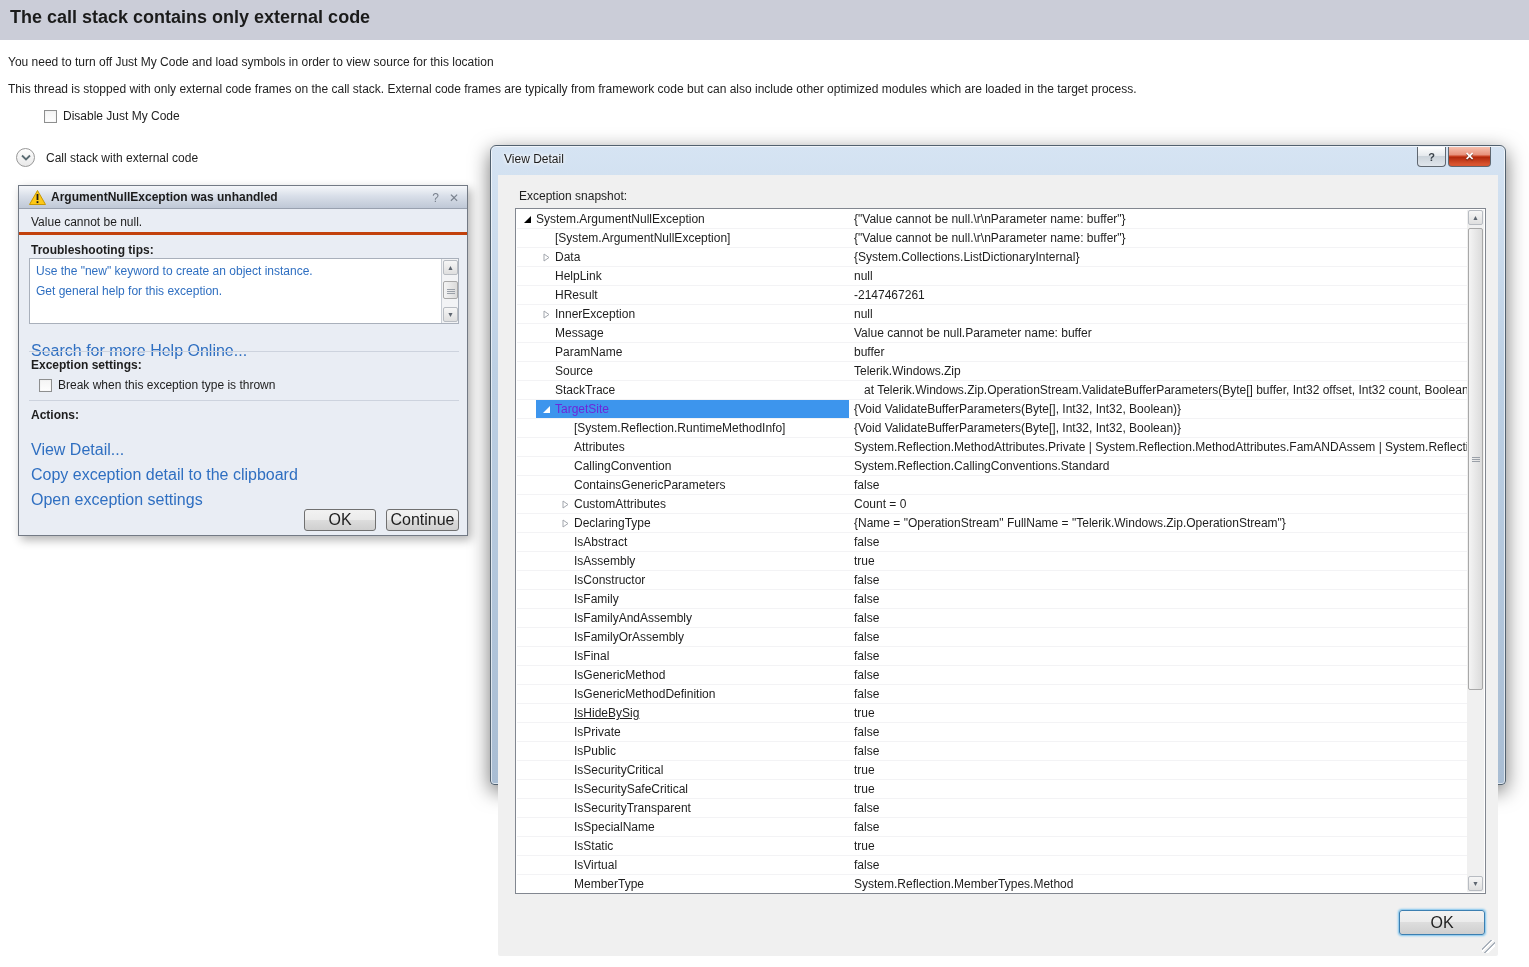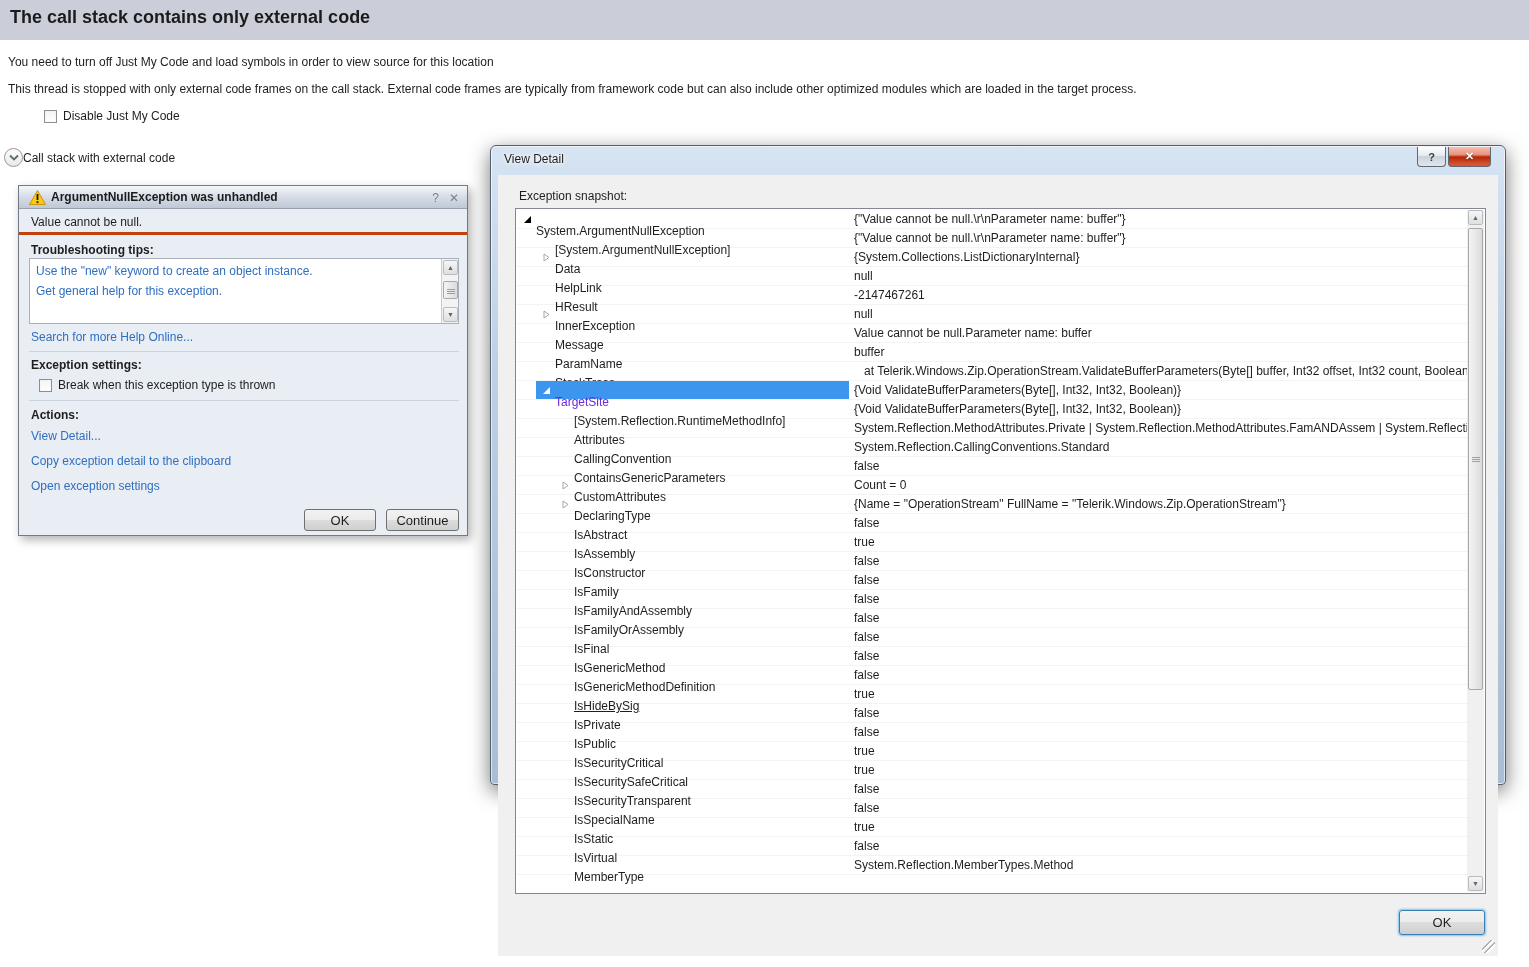--- a/index.html
+++ b/index.html
@@ -12,37 +12,37 @@
   *{margin:0;padding:0;box-sizing:border-box;}
   html,body{width:1529px;height:967px;background:#fff;font-family:"Liberation Sans",sans-serif;color:#1e1e1e;overflow:hidden;position:relative;}
   .abs{position:absolute;}
 
   
   .header-bar{left:0;top:0;width:1529px;height:40px;background:var(--header-bar-bg);}
   .header-bar .title{padding-left:10px;line-height:34px;font-size:18px;font-weight:bold;color:#1b1b1b;white-space:nowrap;}
   .para{left:8px;font-size:12px;color:#1e1e1e;white-space:nowrap;}
   .cb-row{display:flex;align-items:center;gap:6px;font-size:12px;}
   .checkbox{width:13px;height:13px;border:1px solid #8E8F8F;background:linear-gradient(180deg,#F4F4F4,#FEFEFE);box-shadow:inset 0 0 1px #d7d7d7;}
-  .expander-row{left:4px;top:148px;display:flex;align-items:center;gap:0;font-size:12px;}
+  .expander-row{left:16px;top:148px;display:flex;align-items:center;gap:11px;font-size:12px;}
   .circle-chevron{width:19px;height:19px;border-radius:50%;border:1px solid #989898;background:linear-gradient(180deg,#FDFDFD,#E9E9E9);display:flex;align-items:center;justify-content:center;}
 
   
   .popup{left:18px;top:185px;width:450px;height:351px;background:var(--popup-body);border:1px solid #737A85;box-shadow:3px 4px 9px rgba(0,0,0,.3);}
   .ep-header{left:0;top:0;width:448px;height:23px;background:linear-gradient(180deg,#F5F7FA 0%,#D9DFE9 45%,#BFC8D6 100%);border-bottom:1px solid #99A1AF;display:flex;align-items:center;}
   .ep-title{margin-left:32px;font-size:12px;font-weight:bold;color:#1b1b1b;}
   .ep-hdr-btns{position:absolute;right:8px;top:0;height:23px;display:flex;align-items:center;gap:10px;color:#7A828E;font-size:12px;}
   .warn-icon{position:absolute;left:10px;top:4px;}
   .ep-msg{left:0;top:23px;width:448px;height:26px;line-height:26px;padding-left:12px;font-size:12px;border-bottom:3px solid #c2410c;}
   .ep-sect-hdr{font-size:12px;font-weight:bold;}
   .tipsbox{left:10px;top:72px;width:430px;height:66px;background:#fff;border:1px solid #A9B0BB;overflow:hidden;}
   .tipsbox .tips-inner{position:absolute;left:0;top:0;right:17px;bottom:0;padding:2px 0 0 6px;}
   .tip-link{display:block;font-size:12px;line-height:20px;color:var(--link-blue);text-decoration:none;white-space:nowrap;}
-  .link{font-size:12px;color:var(--link-blue);text-decoration:none;white-space:nowrap;display:inline-block;}
+  .link{font-size:16px;color:var(--link-blue);text-decoration:none;white-space:nowrap;display:inline-block;margin-top:12px;}
   .sep{border-top:1px solid #CDD3DE;left:10px;width:430px;height:0;}
-  .win-btn{border:1px solid #707070;border-radius:3px;background:linear-gradient(180deg,#F2F2F2 0%,#EBEBEB 50%,#DDDDDD 50%,#CFCFCF 100%);font-size:13px;color:#1e1e1e;text-align:center;font-family:"Liberation Sans",sans-serif;cursor:default;}
+  .win-btn{border:1px solid #707070;border-radius:3px;background:linear-gradient(180deg,#F2F2F2 0%,#EBEBEB 50%,#DDDDDD 50%,#CFCFCF 100%);font-size:16px;color:#1e1e1e;text-align:center;font-family:"Liberation Sans",sans-serif;cursor:default;}
   .win-btn.default{border-color:#3C7FB1;box-shadow:0 0 2px 1px #7AC3EE;}
 
   
   .mini-scroll{position:absolute;top:0;right:0;width:17px;bottom:0;background:#F2F3F5;border-left:1px solid #C8CDD4;}
   .sb-arrow{position:absolute;left:1px;width:15px;height:15px;font-size:7px;color:#5E6670;display:flex;align-items:center;justify-content:center;background:linear-gradient(180deg,#F6F6F6,#DFDFDF);border:1px solid #B8BCC2;border-radius:2px;}
   .sb-arrow.up::before{content:"▲";}
   .sb-arrow.down::before{content:"▼";}
   .sb-thumb{position:absolute;left:1px;width:15px;background:linear-gradient(90deg,#F4F4F4,#DBDBDB);border:1px solid #A8A8A8;border-radius:2px;}
   .sb-grip{position:absolute;left:3px;width:8px;height:1px;background:#9AA0A8;box-shadow:0 2px 0 #9AA0A8,0 4px 0 #9AA0A8;}
 
@@ -53,21 +53,21 @@
   .cap-help{right:59px;width:29px;background:linear-gradient(180deg,#FDFEFE 0%,#E6EAEE 45%,#CCD4DB 50%,#E0E6EC 100%);color:#39424A;}
   .cap-close{right:14px;width:43px;background:linear-gradient(180deg,#F6C0AE 0%,#E8937D 40%,#C63D1E 50%,#B22A0D 55%,#D8542F 90%);color:#fff;text-shadow:0 1px 1px rgba(0,0,0,.6);}
   .vd-client{left:7px;top:29px;width:1000px;height:781px;background:#F0F0F0;border-radius:0 0 2px 2px;}
   .vd-label{left:21px;top:14px;font-size:12px;}
   .tree-box{left:17px;top:33px;width:971px;height:686px;background:#fff;border:1px solid var(--tree-border);}
   .tree-rows{position:absolute;left:1px;top:1px;right:18px;bottom:1px;overflow:hidden;}
   .tree-row{position:relative;height:19px;border-bottom:1px solid #F3F3F5;}
   .row-sel{position:absolute;top:0;bottom:0;background:var(--selection-blue);}
   .expander{position:absolute;top:5px;width:9px;height:9px;line-height:0;color:#000;}
   .tree-row.selected .expander{color:#fff;}
-  .tree-cell-name{position:absolute;top:2px;font-size:12px;white-space:nowrap;color:#1e1e1e;margin-top:12px;}
+  .tree-cell-name{position:absolute;top:2px;font-size:12px;white-space:nowrap;color:#1e1e1e;}
   .tree-row.selected .tree-cell-name{color:#6d28d9;}
   .tree-cell-value{position:absolute;left:337px;right:0;top:2px;font-size:12px;white-space:pre;overflow:hidden;color:#1e1e1e;}
   .vscroll{position:absolute;top:1px;right:1px;width:17px;bottom:1px;background:#F0F0F0;}
   .vscroll .sb-arrow.down{bottom:1px;}
   .resize-grip{position:absolute;right:3px;bottom:3px;width:13px;height:13px;background:
     linear-gradient(135deg,transparent 0 6px,#AAB2BC 6px 7.5px,#fff 7.5px 9px,transparent 9px 10.5px,#AAB2BC 10.5px 12px,#fff 12px 13.5px,transparent 13.5px);}
 </style>
 </head>
 <body>
 
@@ -184,20 +184,24 @@
           </div>
           <div class="tree-row">
             <span class="tree-cell-name" style="left: 38px;">Message</span>
             <span class="tree-cell-value">Value cannot be null.Parameter name: buffer</span>
           </div>
           <div class="tree-row">
             <span class="tree-cell-name" style="left: 38px;">ParamName</span>
             <span class="tree-cell-value">buffer</span>
           </div>
           <div class="tree-row">
+            <span class="tree-cell-name" style="left: 38px;">Source</span>
+            <span class="tree-cell-value">Telerik.Windows.Zip</span>
+          </div>
+          <div class="tree-row">
             <span class="tree-cell-name" style="left: 38px;">StackTrace</span>
             <span class="tree-cell-value">   at Telerik.Windows.Zip.OperationStream.ValidateBufferParameters(Byte[] buffer, Int32 offset, Int32 count, Boolean a</span>
           </div>
           <div class="tree-row selected">
             <div class="row-sel" style="left: 19px; width: 313px;"></div>
             <span class="expander" style="left: 25px;"><svg width="9" height="9" viewBox="0 0 9 9">
                 <polygon points="8,1 8,8 1,8" fill="currentColor"></polygon>
               </svg></span>
             <span class="tree-cell-name" style="left: 38px;">TargetSite</span>
             <span class="tree-cell-value">{Void ValidateBufferParameters(Byte[], Int32, Int32, Boolean)}</span>

